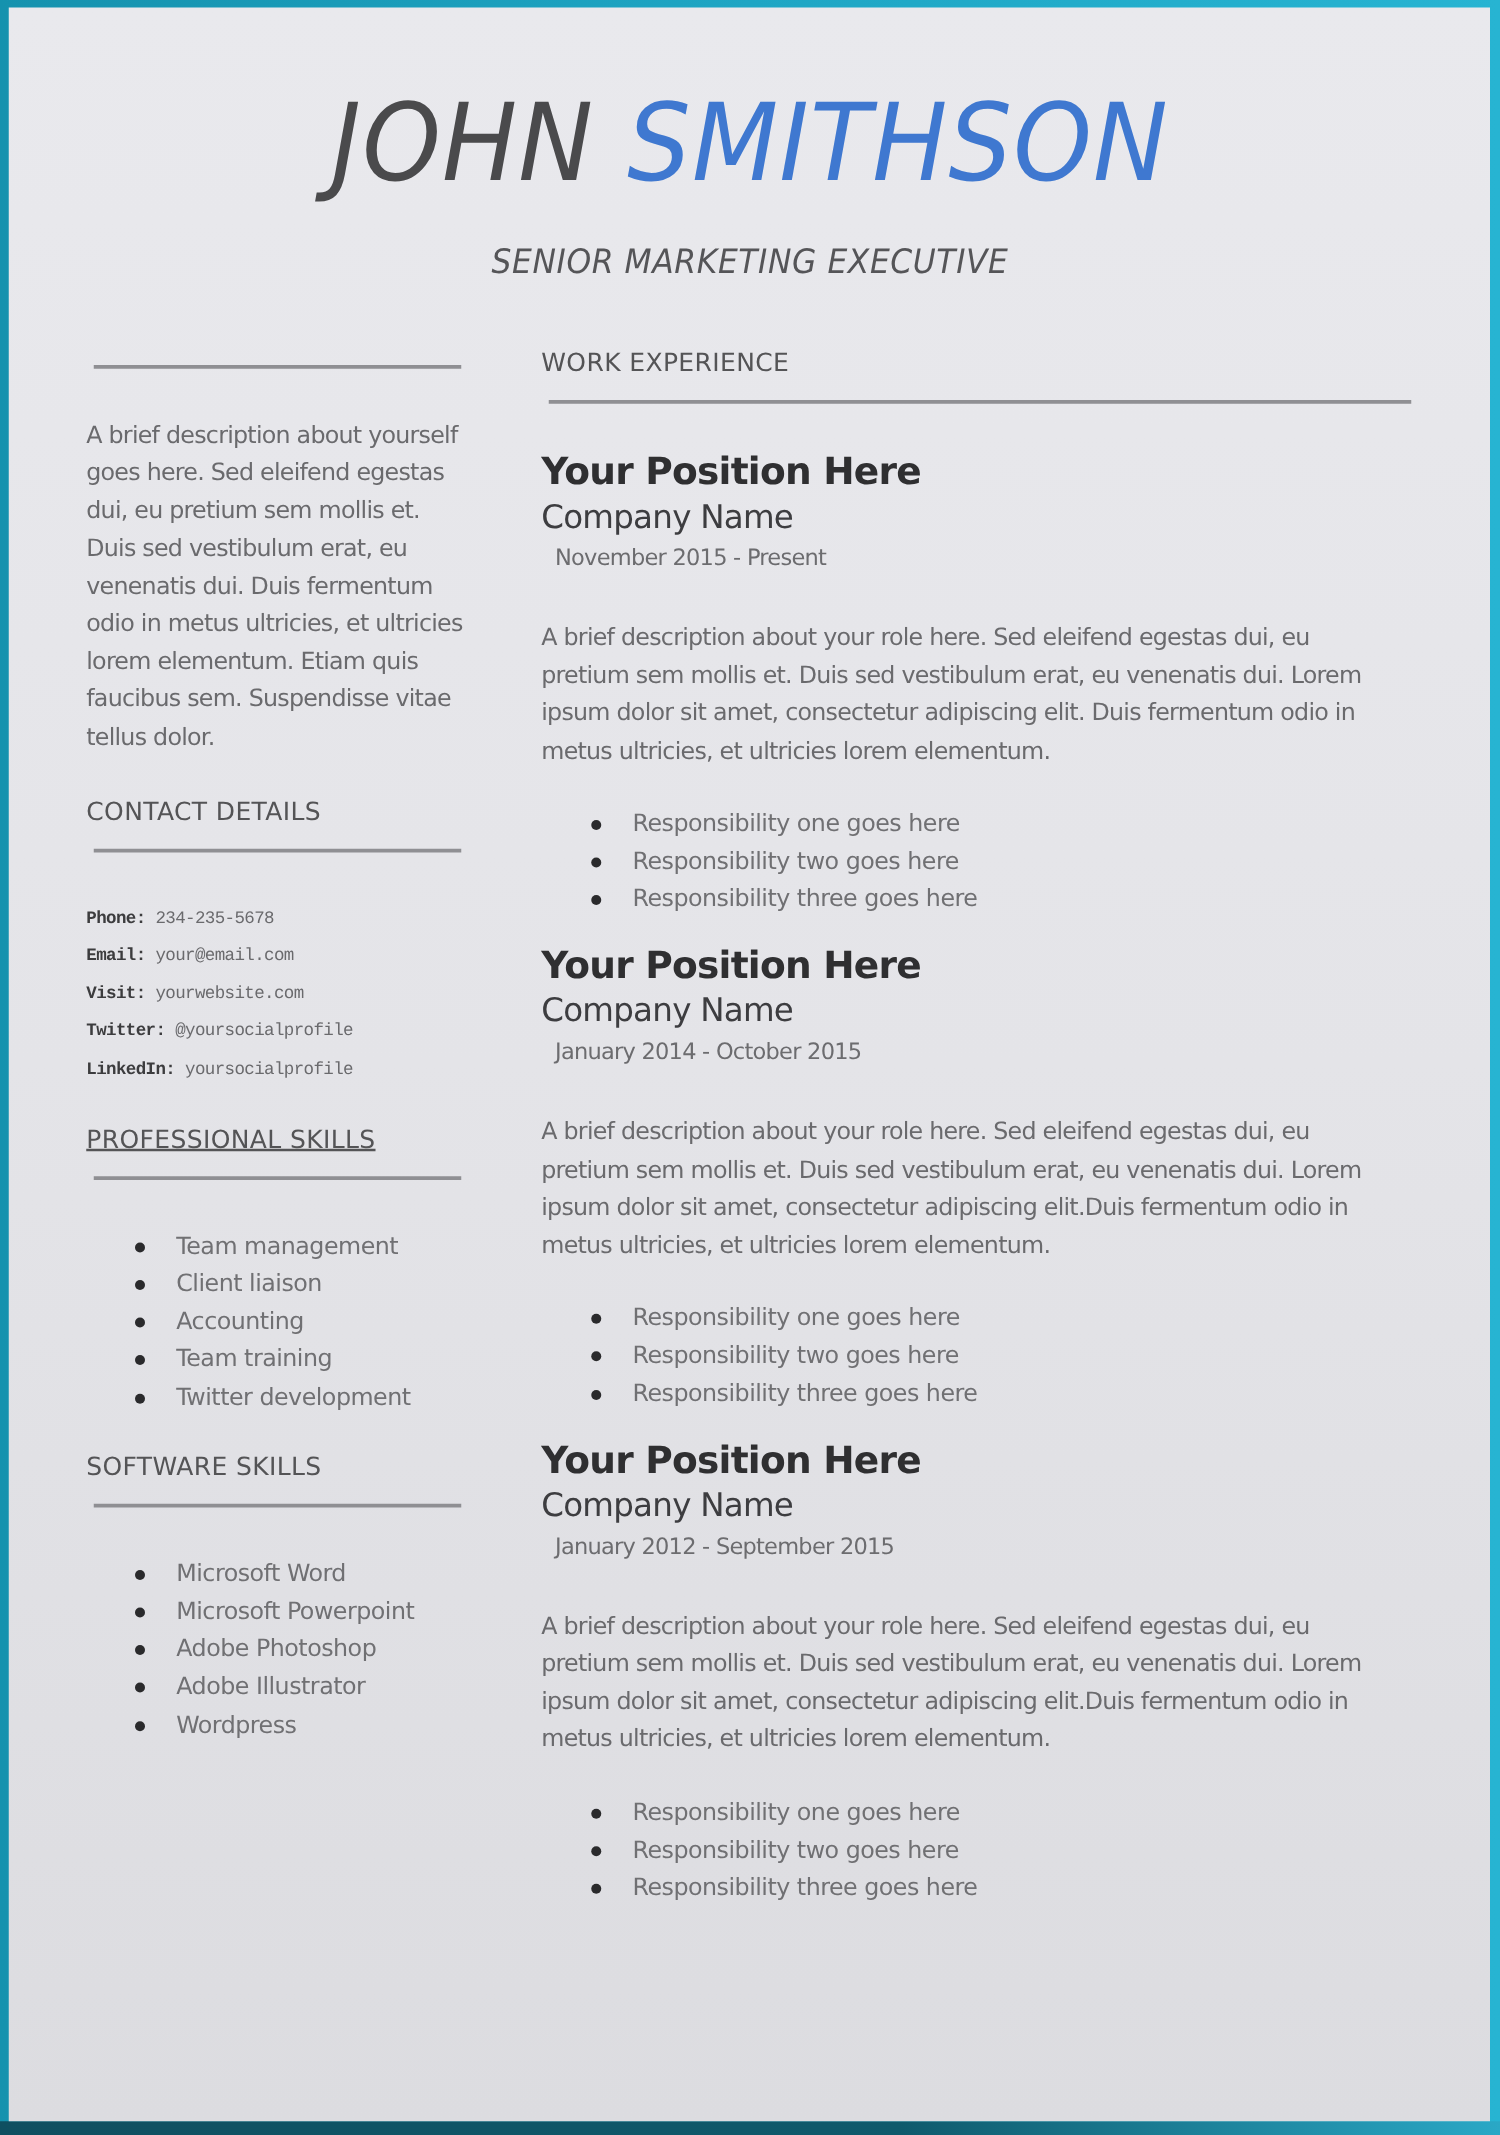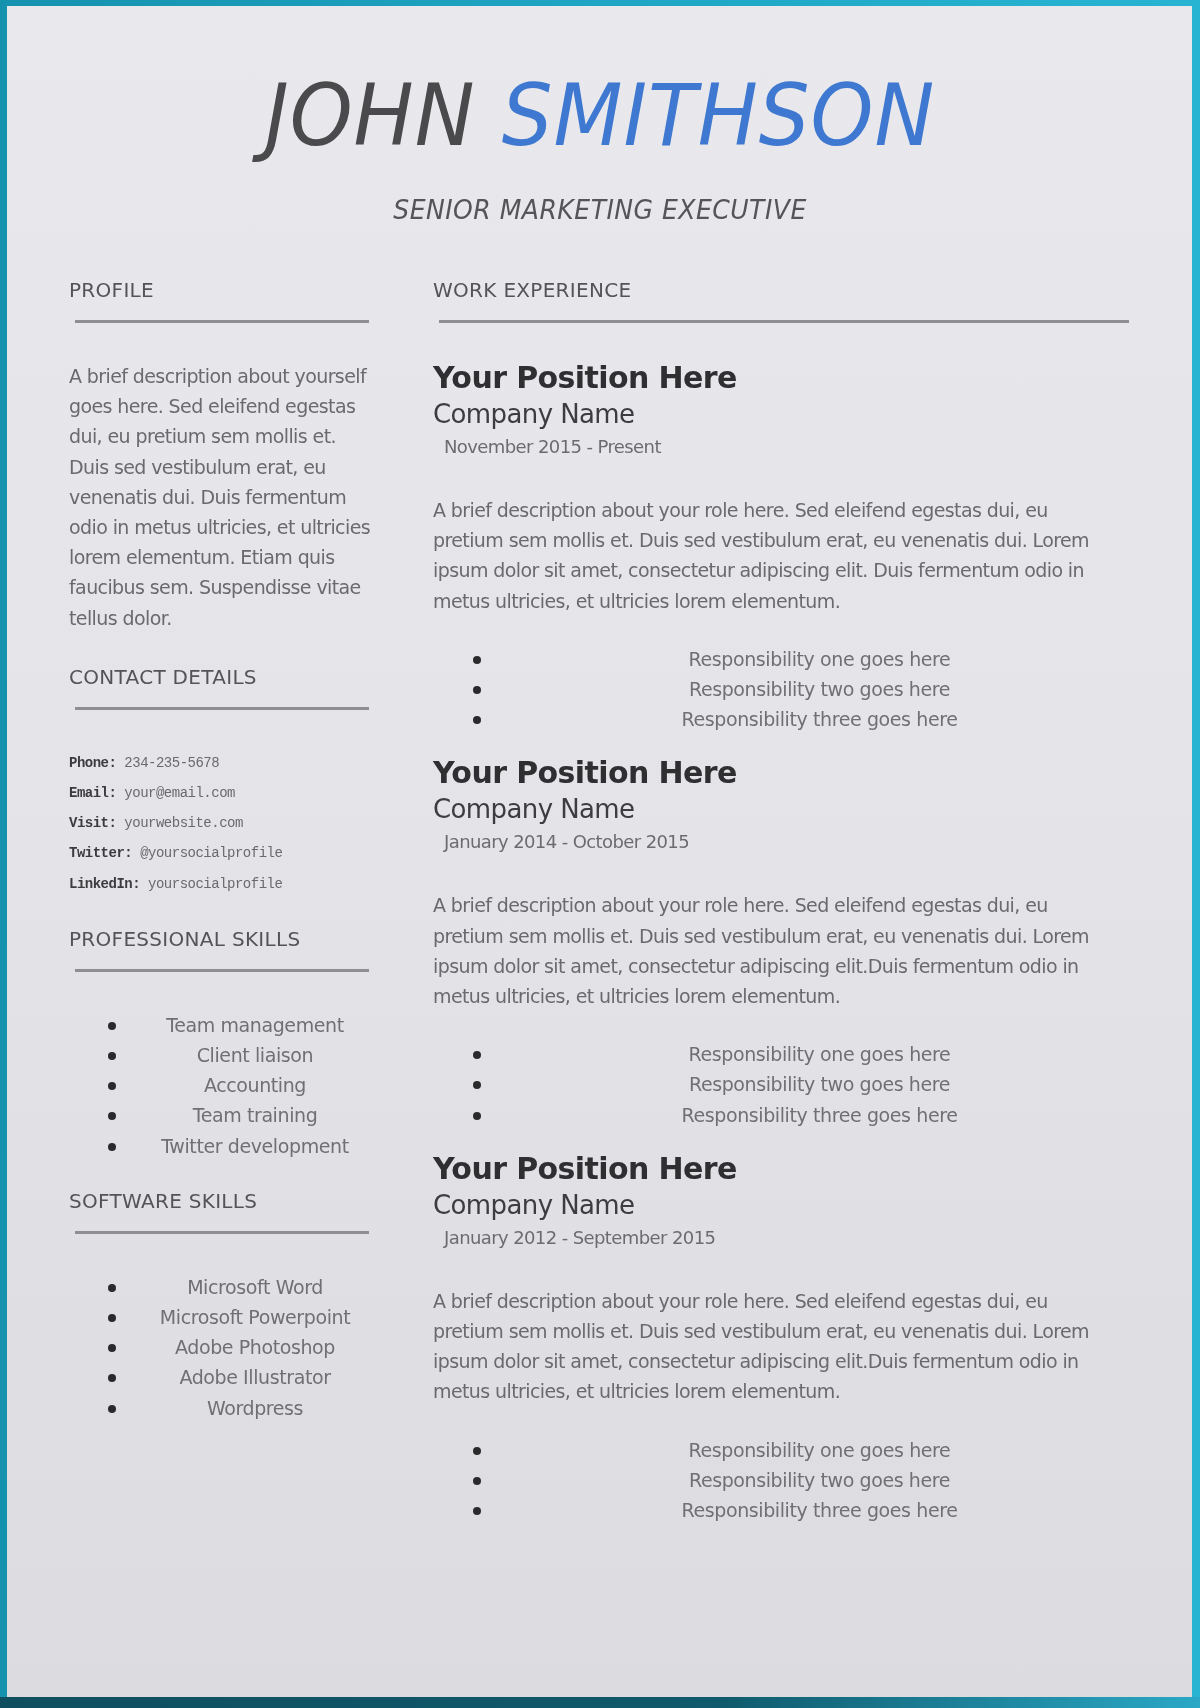--- a/index.html
+++ b/index.html
@@ -49,26 +49,26 @@
       font-family: "DejaVu Sans", sans-serif; font-size: 19px; line-height: 30.2px;
       color: #6a6a6d; letter-spacing: -0.6px;
     }
     .profile-text { margin-top: 38px; width: 310px; }
 
     .contact-head { margin-top: 30px; }
     .contact-list { margin-top: 38px; }
     .contact-row { font-family: Liberation Mono, monospace; font-size: 14px; line-height: 30.2px; color: #6a6a6d; letter-spacing: -0.5px; }
     .contact-row .k { color: #3c3c3e; font-weight: bold; }
 
-    .skills-head { margin-top: 26px; }
+    .skills-head { margin-top: 26px; text-decoration: underline; }
     .bullets { list-style: none; margin-top: 38px; }
     .bullets li {
       position: relative; padding-left: 72px;
       font-family: "DejaVu Sans", sans-serif; font-size: 19px; line-height: 30.2px;
-      color: #707073; letter-spacing: -0.4px; text-align: center;
+      color: #707073; letter-spacing: -0.4px;
     }
     .bullets li .dot {
       position: absolute; left: 39px; top: 12px; width: 8px; height: 8px;
       background: #2a2a2c; border-radius: 50%;
     }
     .soft-head { margin-top: 26px; }
 
     .job { }
     .job-first { margin-top: 38px; }
     .job + .job { margin-top: 22px; }
@@ -100,21 +100,20 @@
 <div class="header">
   <div class="name">
     <span>JOHN</span>
     <span class="last">SMITHSON</span>
   </div>
   <div class="title">SENIOR MARKETING EXECUTIVE</div>
 </div>
 
 <div class="col-left">
   <section>
-    <div class="section-head">PROFILE</div>
     <div class="rule"></div>
     <p class="body-text profile-text">A brief description about yourself goes here. Sed eleifend egestas dui, eu pretium sem mollis et. Duis sed vestibulum erat, eu venenatis dui. Duis fermentum odio in metus ultricies, et ultricies lorem elementum. Etiam quis faucibus sem. Suspendisse vitae tellus dolor.</p>
   </section>
 
   <section>
     <div class="section-head contact-head">CONTACT DETAILS</div>
     <div class="rule"></div>
     <div class="contact-list">
       <div class="contact-row"><span class="k">Phone:</span> <span>234-235-5678</span></div>
       <div class="contact-row"><span class="k">Email:</span> <span>your@email.com</span></div>

